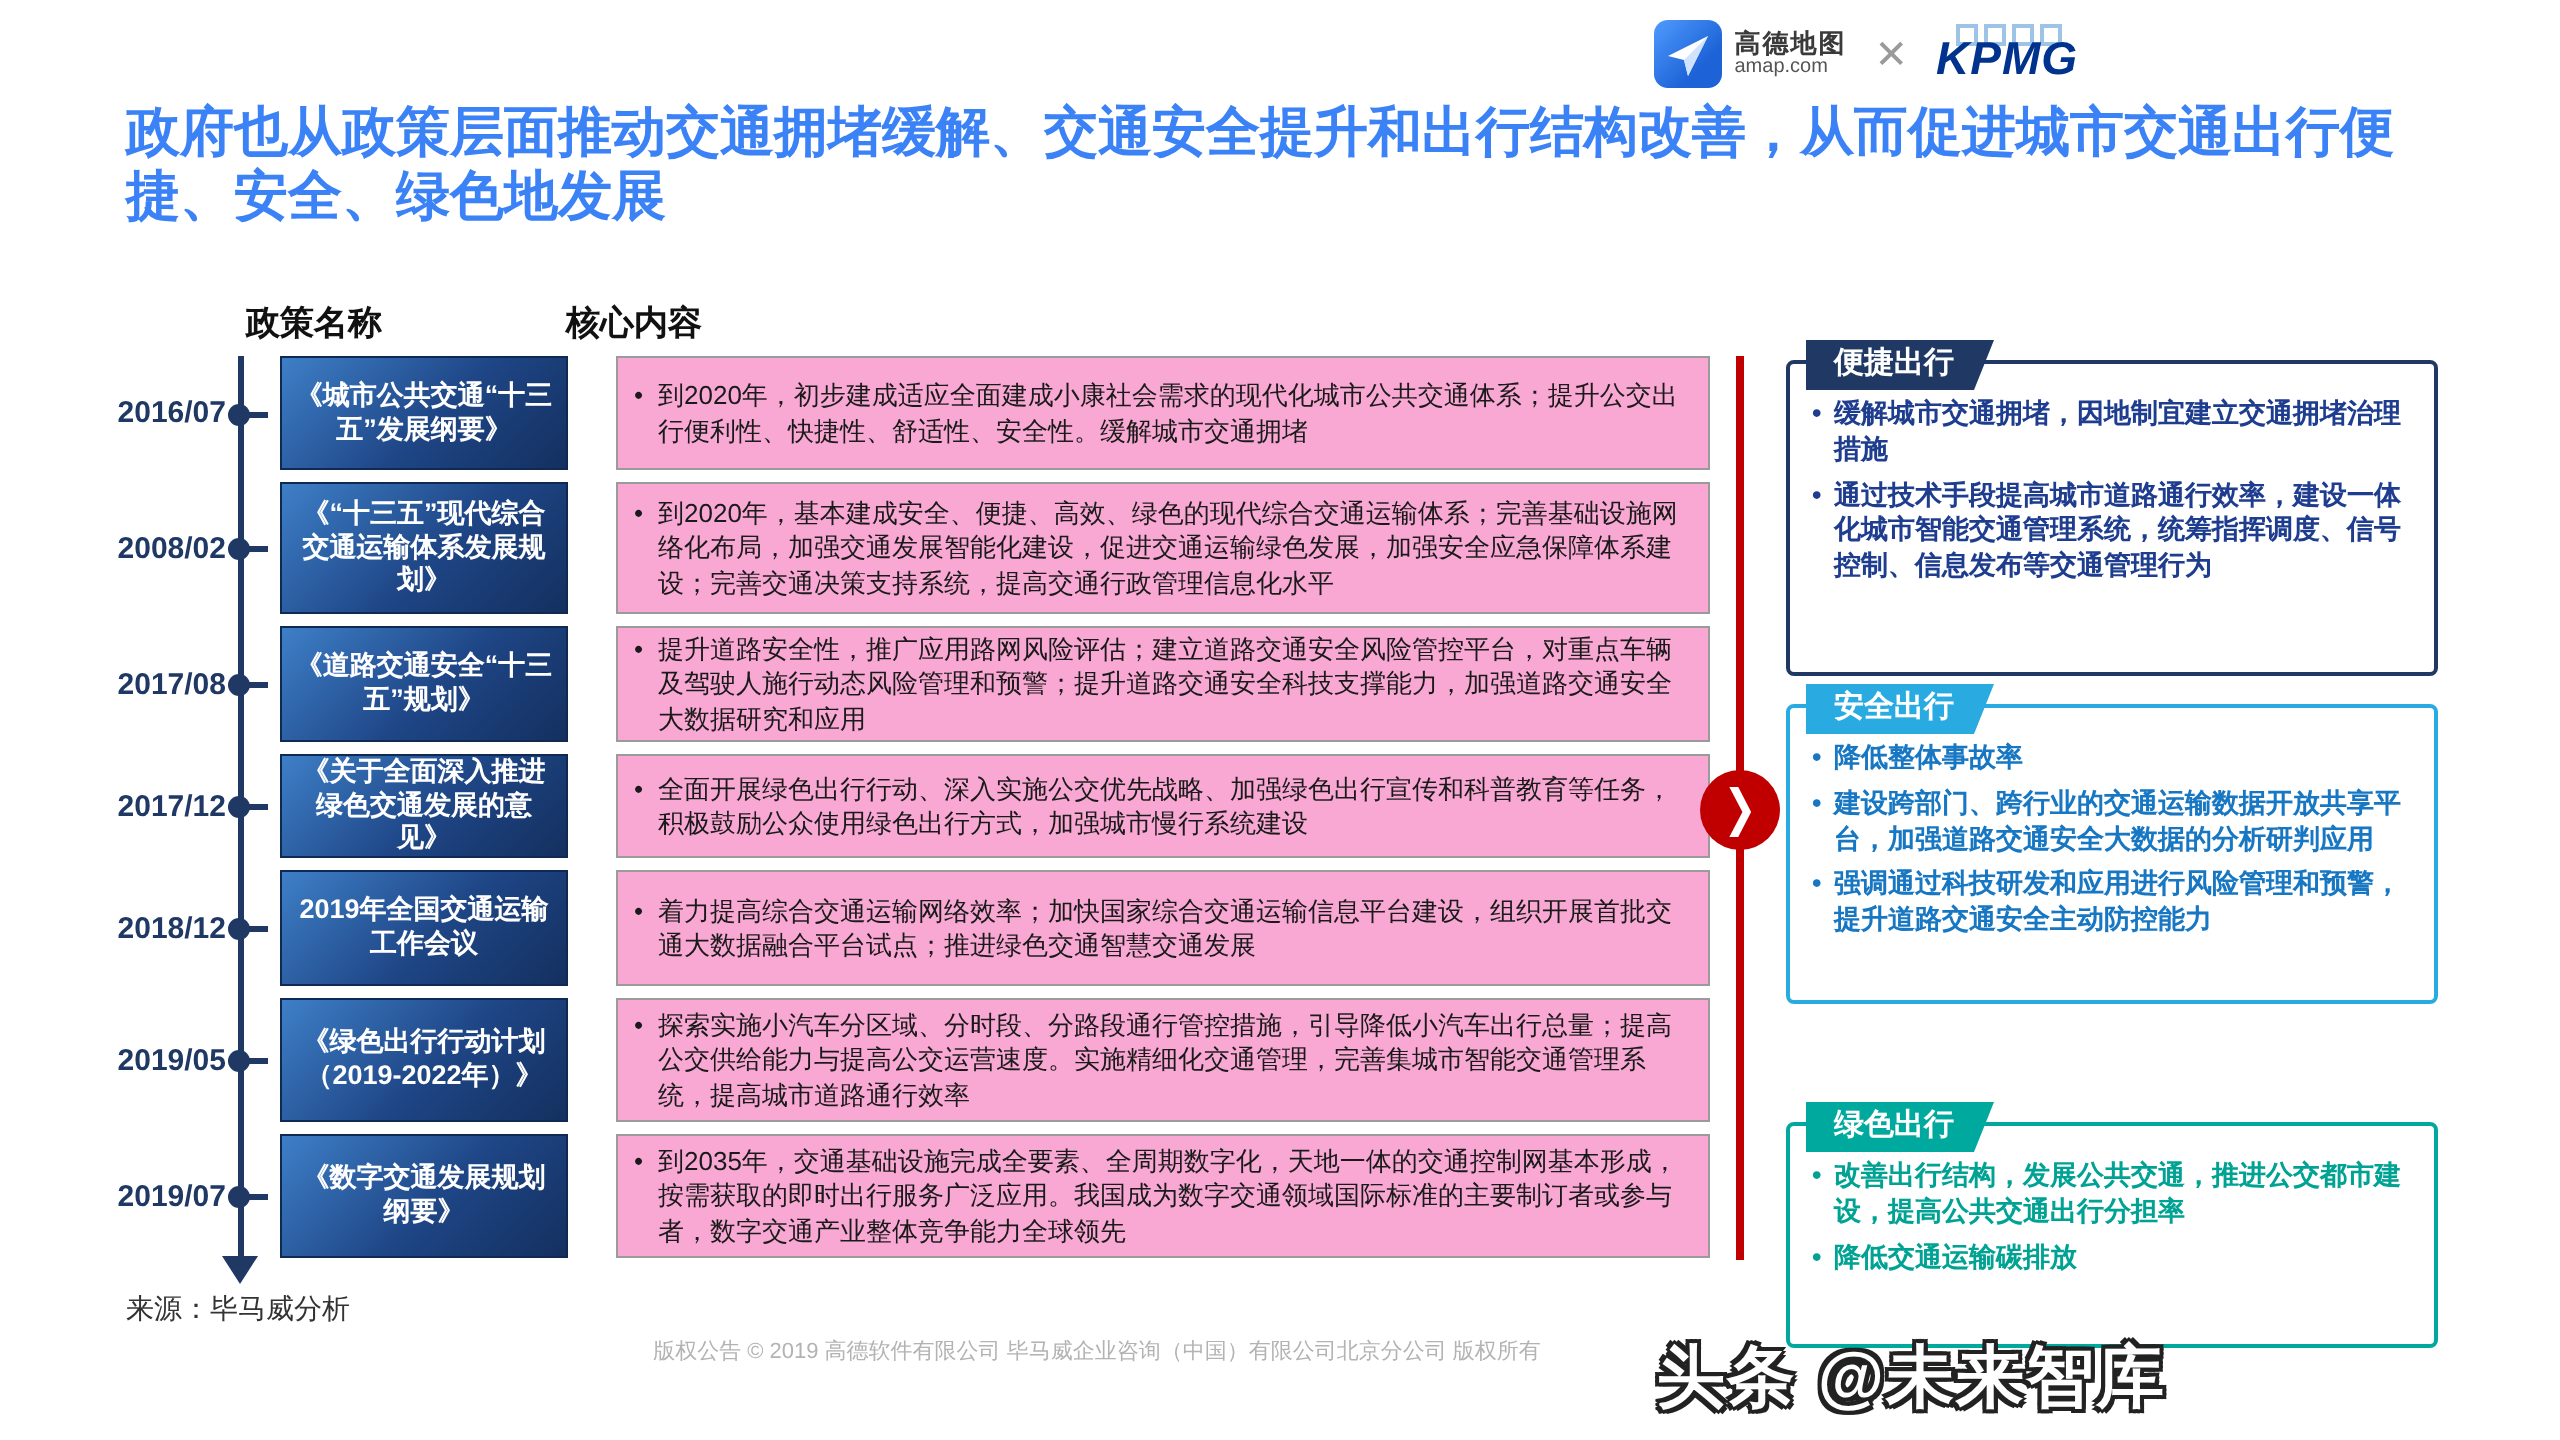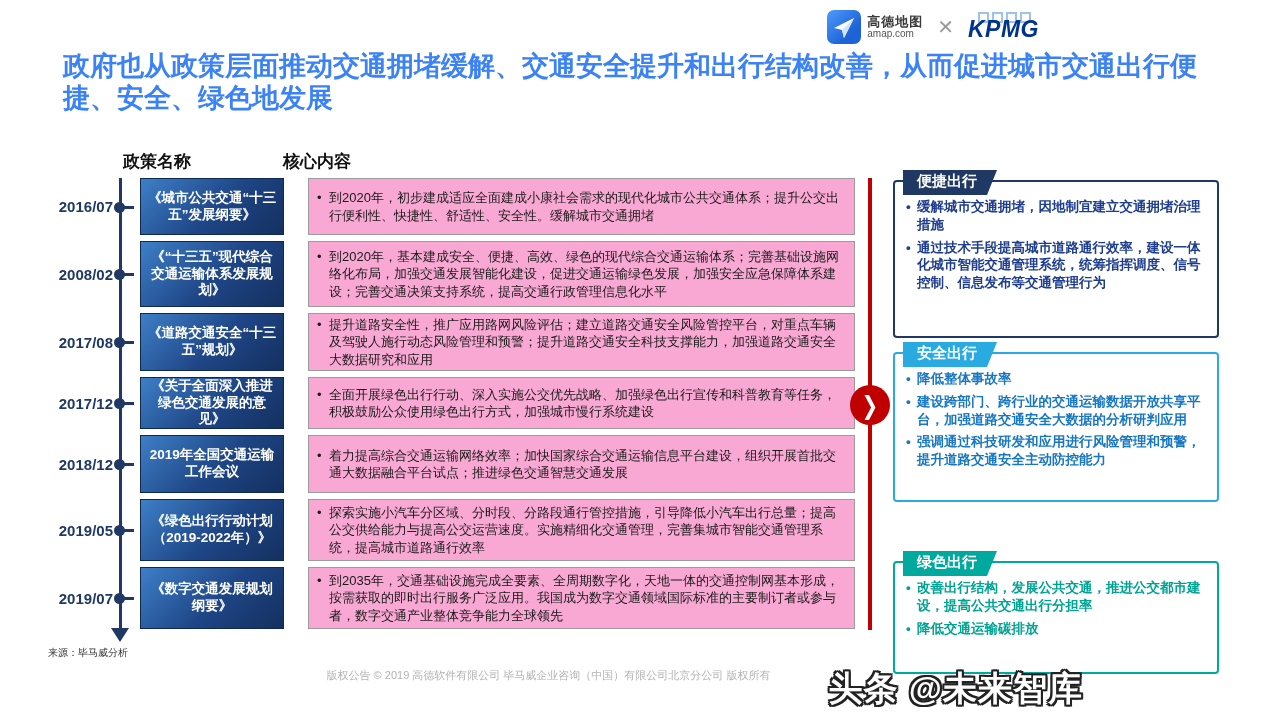--- a/index.html
+++ b/index.html
@@ -50,21 +50,21 @@
   .tick { position:absolute; left:57px; top:calc(50% - 1px); width:14px; height:3px; background:#1f3864; }
   .policy-box { margin-left:27px; width:144px; display:flex; align-items:center; justify-content:center;
     text-align:center; color:#fff; font-weight:bold; font-size:13.5px; line-height:1.25; padding:3px 4px;
     background:linear-gradient(135deg,#3e7fc7 0%,#1e4585 55%,#14305f 100%);
     border:1px solid #0f2a52; }
   .content-box { margin-left:24px; flex:1; border:1px solid #9b9b9b; background:#f9a8d4;
     padding:4px 8px; display:flex; align-items:center; }
   .content-text { font-size:13px; color:#1a1a1a; line-height:1.33; position:relative; padding-left:12px; }
   .content-text::before { content:"•"; position:absolute; left:0; top:0; color:#1a1a1a; }
 
-  .source { position:absolute; left:48px; top:646px; font-size:10px; color:#333; }
+  .source { position:absolute; left:63px; top:646px; font-size:14px; color:#333; }
 
   
   .red-line { position:absolute; left:868px; top:178px; width:4px; height:452px; background:#c00000; }
   .red-circle { position:absolute; left:850px; top:385px; width:40px; height:40px; border-radius:50%;
     background:#c00000; display:flex; align-items:center; justify-content:center; z-index:2; }
   .red-circle .chev { color:#fff; font-size:20px; font-weight:bold; line-height:1; transform:scaleY(1.25); }
 
   
   .rbox { position:absolute; left:893px; width:326px; border-radius:4px; background:#fff; }
   .rbox .tab { position:absolute; top:-12px; left:8px; height:25px; padding:2px 20px 0 14px;

